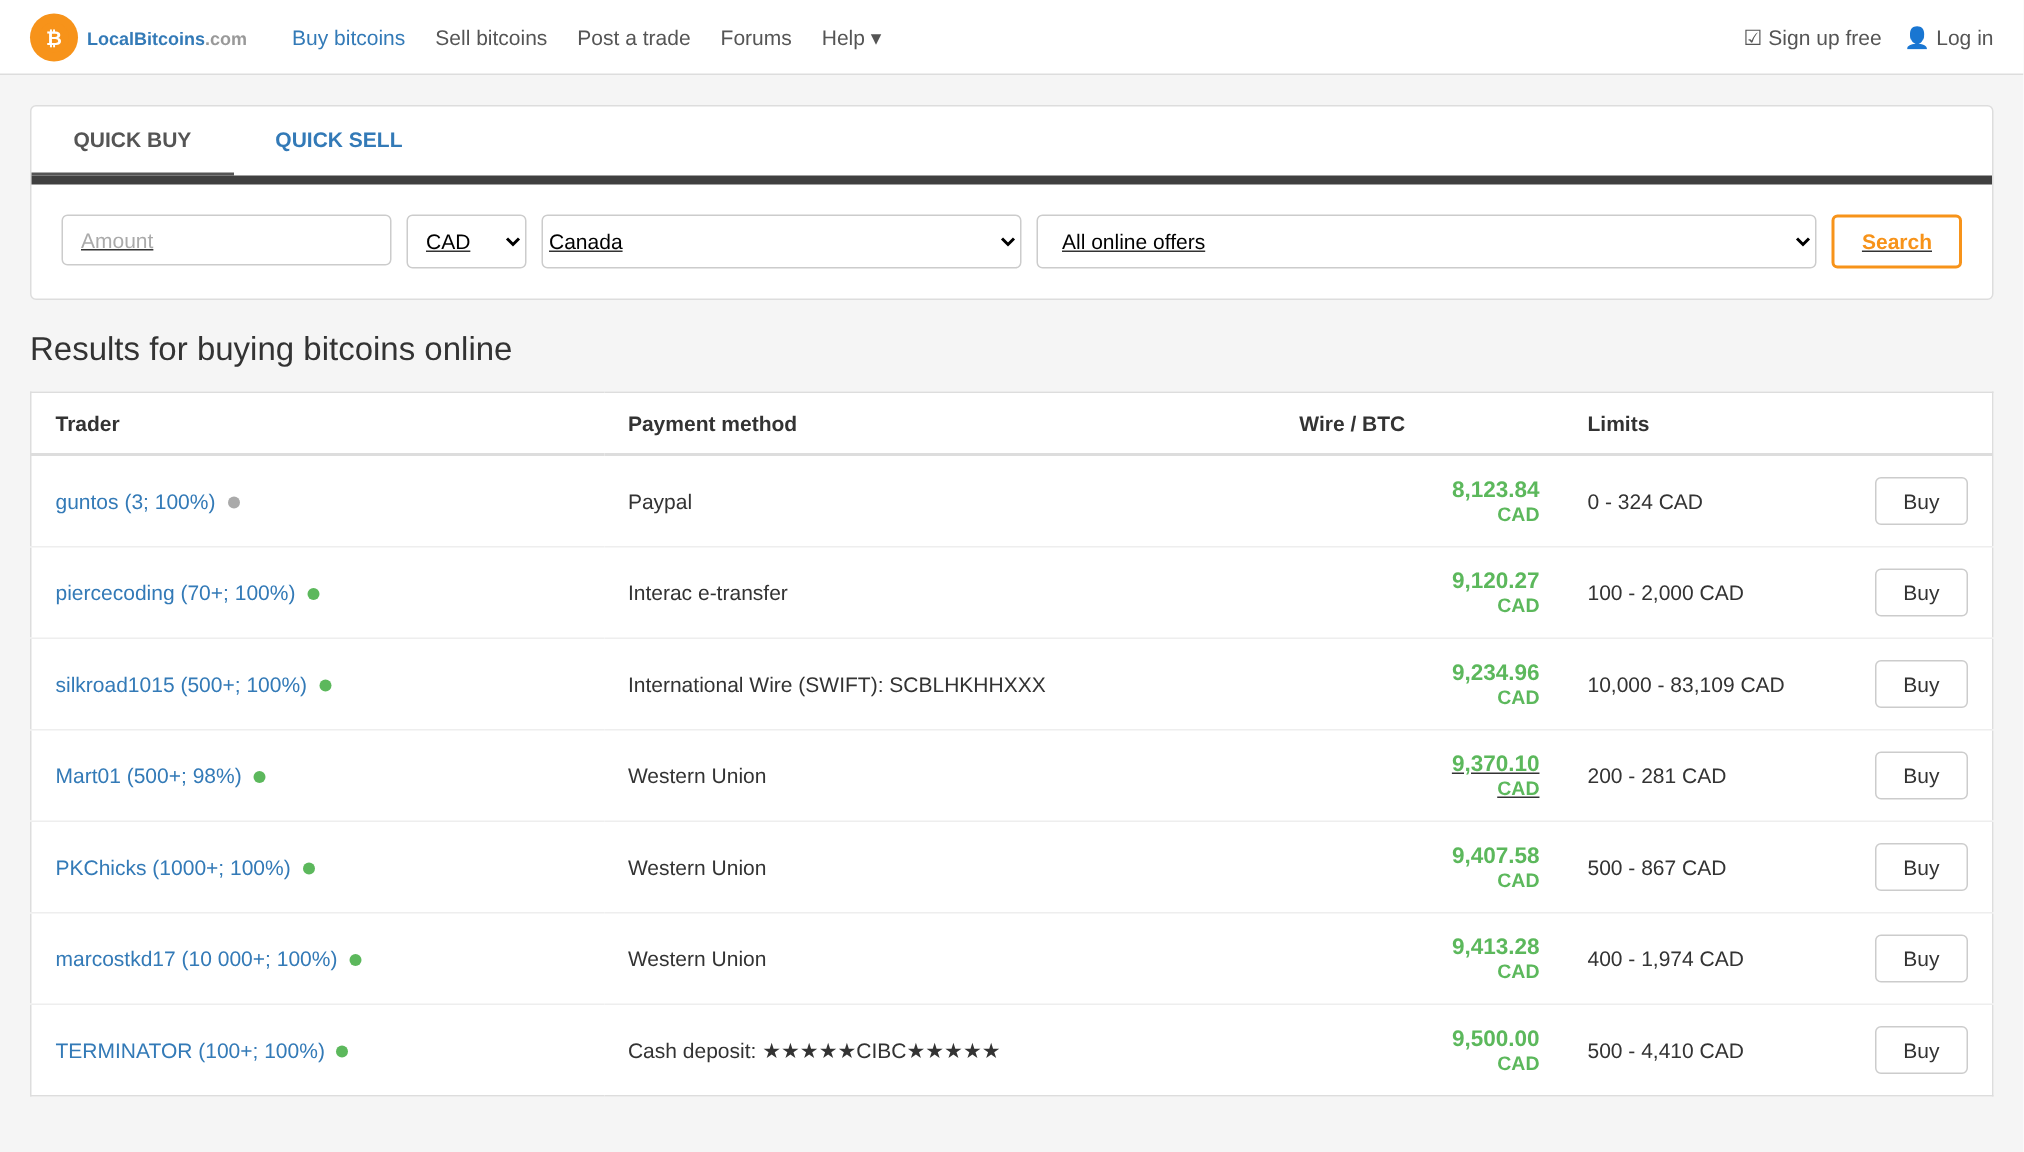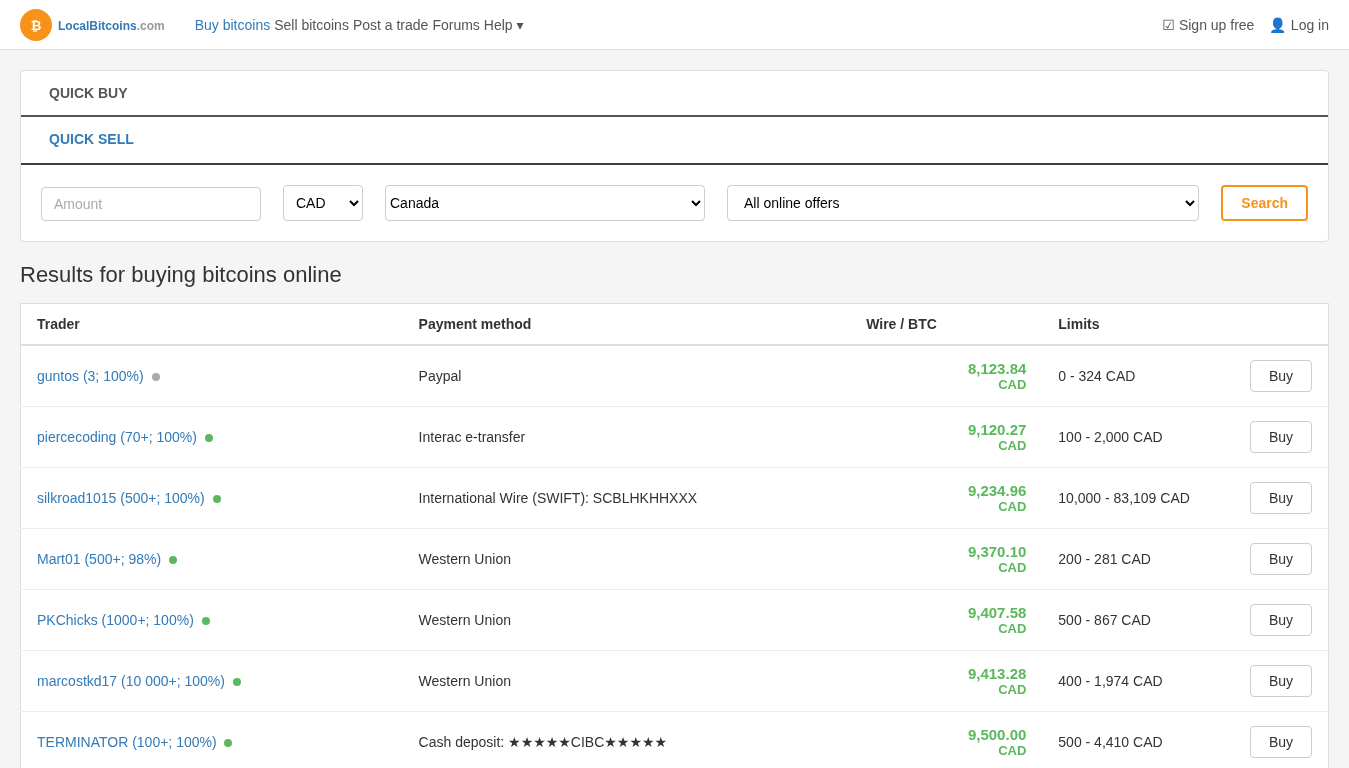--- a/index.html
+++ b/index.html
@@ -4,36 +4,36 @@
   <style>
     * { margin: 0; padding: 0; box-sizing: border-box; }
     body { font-family: Arial, sans-serif; font-size: 14px; background: #f5f5f5; color: #333; }
 
     
     .navbar { background: #fff; border-bottom: 1px solid #ddd; padding: 0 20px; display: flex; align-items: center; height: 50px; }
     .logo-area { display: flex; align-items: center; margin-right: 30px; }
     .logo-icon { width: 32px; height: 32px; border-radius: 50%; background: #f7931a; display: flex; align-items: center; justify-content: center; color: #fff; font-weight: bold; font-size: 16px; margin-right: 6px; }
     .logo-text { font-size: 18px; font-weight: bold; color: #333; }
     .logo-text span { color: #777; font-size: 12px; }
-    .nav-links { display: flex; gap: 4px; flex: 1; }
+    .nav-links { display: flex; gap: 20px; flex: 1; }
     .nav-link { color: #555; text-decoration: none; font-size: 14px; cursor: pointer; }
     .nav-link.active { color: #337ab7; }
     .nav-right { display: flex; align-items: center; gap: 15px; }
     .nav-btn { color: #555; text-decoration: none; font-size: 14px; cursor: pointer; display: flex; align-items: center; gap: 4px; }
 
     
     .main { padding: 20px; max-width: 1349px; }
 
     
     .panel { background: #fff; border: 1px solid #ddd; border-radius: 4px; margin-bottom: 20px; }
-    .panel-tabs { display: flex; border-bottom: 2px solid #404040; flex-direction: column; }
+    .panel-tabs { display: flex; border-bottom: 6px solid #404040; }
     .panel-tab { padding: 14px 28px; font-size: 14px; font-weight: bold; cursor: pointer; border-bottom: 2px solid transparent; color: #555; }
     .panel-tab.active { color: #555; border-bottom: 2px solid #555; }
     .panel-tab.inactive { color: #337ab7; }
-    .panel-body { padding: 20px; display: flex; align-items: flex-end; gap: 22px; }
+    .panel-body { padding: 20px; display: flex; align-items: flex-start; gap: 10px; text-decoration: underline; }
 
     .amount-input { border: 1px solid #ccc; border-radius: 4px; padding: 8px 12px; font-size: 14px; width: 220px; color: #999; }
     .amount-input::placeholder { color: #aaa; }
 
     .currency-select { border: 1px solid #ccc; border-radius: 4px; padding: 8px 8px; font-size: 14px; width: 80px; cursor: pointer; background: #fff; }
     .country-select { border: 1px solid #ccc; border-radius: 4px; padding: 8px 0; font-size: 14px; width: 320px; cursor: pointer; background: #fff; }
     .offers-select { border: 1px solid #ccc; border-radius: 4px; padding: 8px 12px; font-size: 14px; flex: 1; cursor: pointer; background: #fff; }
 
     .search-btn { background: #fff; border: 2px solid #f7931a; color: #f7931a; padding: 8px 18px; border-radius: 4px; font-size: 14px; font-weight: bold; cursor: pointer; white-space: nowrap; }
 
@@ -188,21 +188,21 @@
     <td class="col-action">
       <button class="buy-btn">Buy</button>
     </td>
   </tr>
         <tr>
     <td class="col-trader">
       <a class="trader-link">Mart01 (500+; 98%)</a>
       <span class="status-dot dot-green"></span>
     </td>
     <td class="col-payment">Western Union</td>
-    <td class="col-price" style="text-align:right;">
+    <td class="col-price" style="text-align:right;text-decoration:underline;">
       <span class="price-value">9,370.10</span>
       <span class="price-currency">CAD</span>
     </td>
     <td class="col-limits">200 - 281 CAD</td>
     <td class="col-action">
       <button class="buy-btn">Buy</button>
     </td>
   </tr>
         <tr>
     <td class="col-trader">

